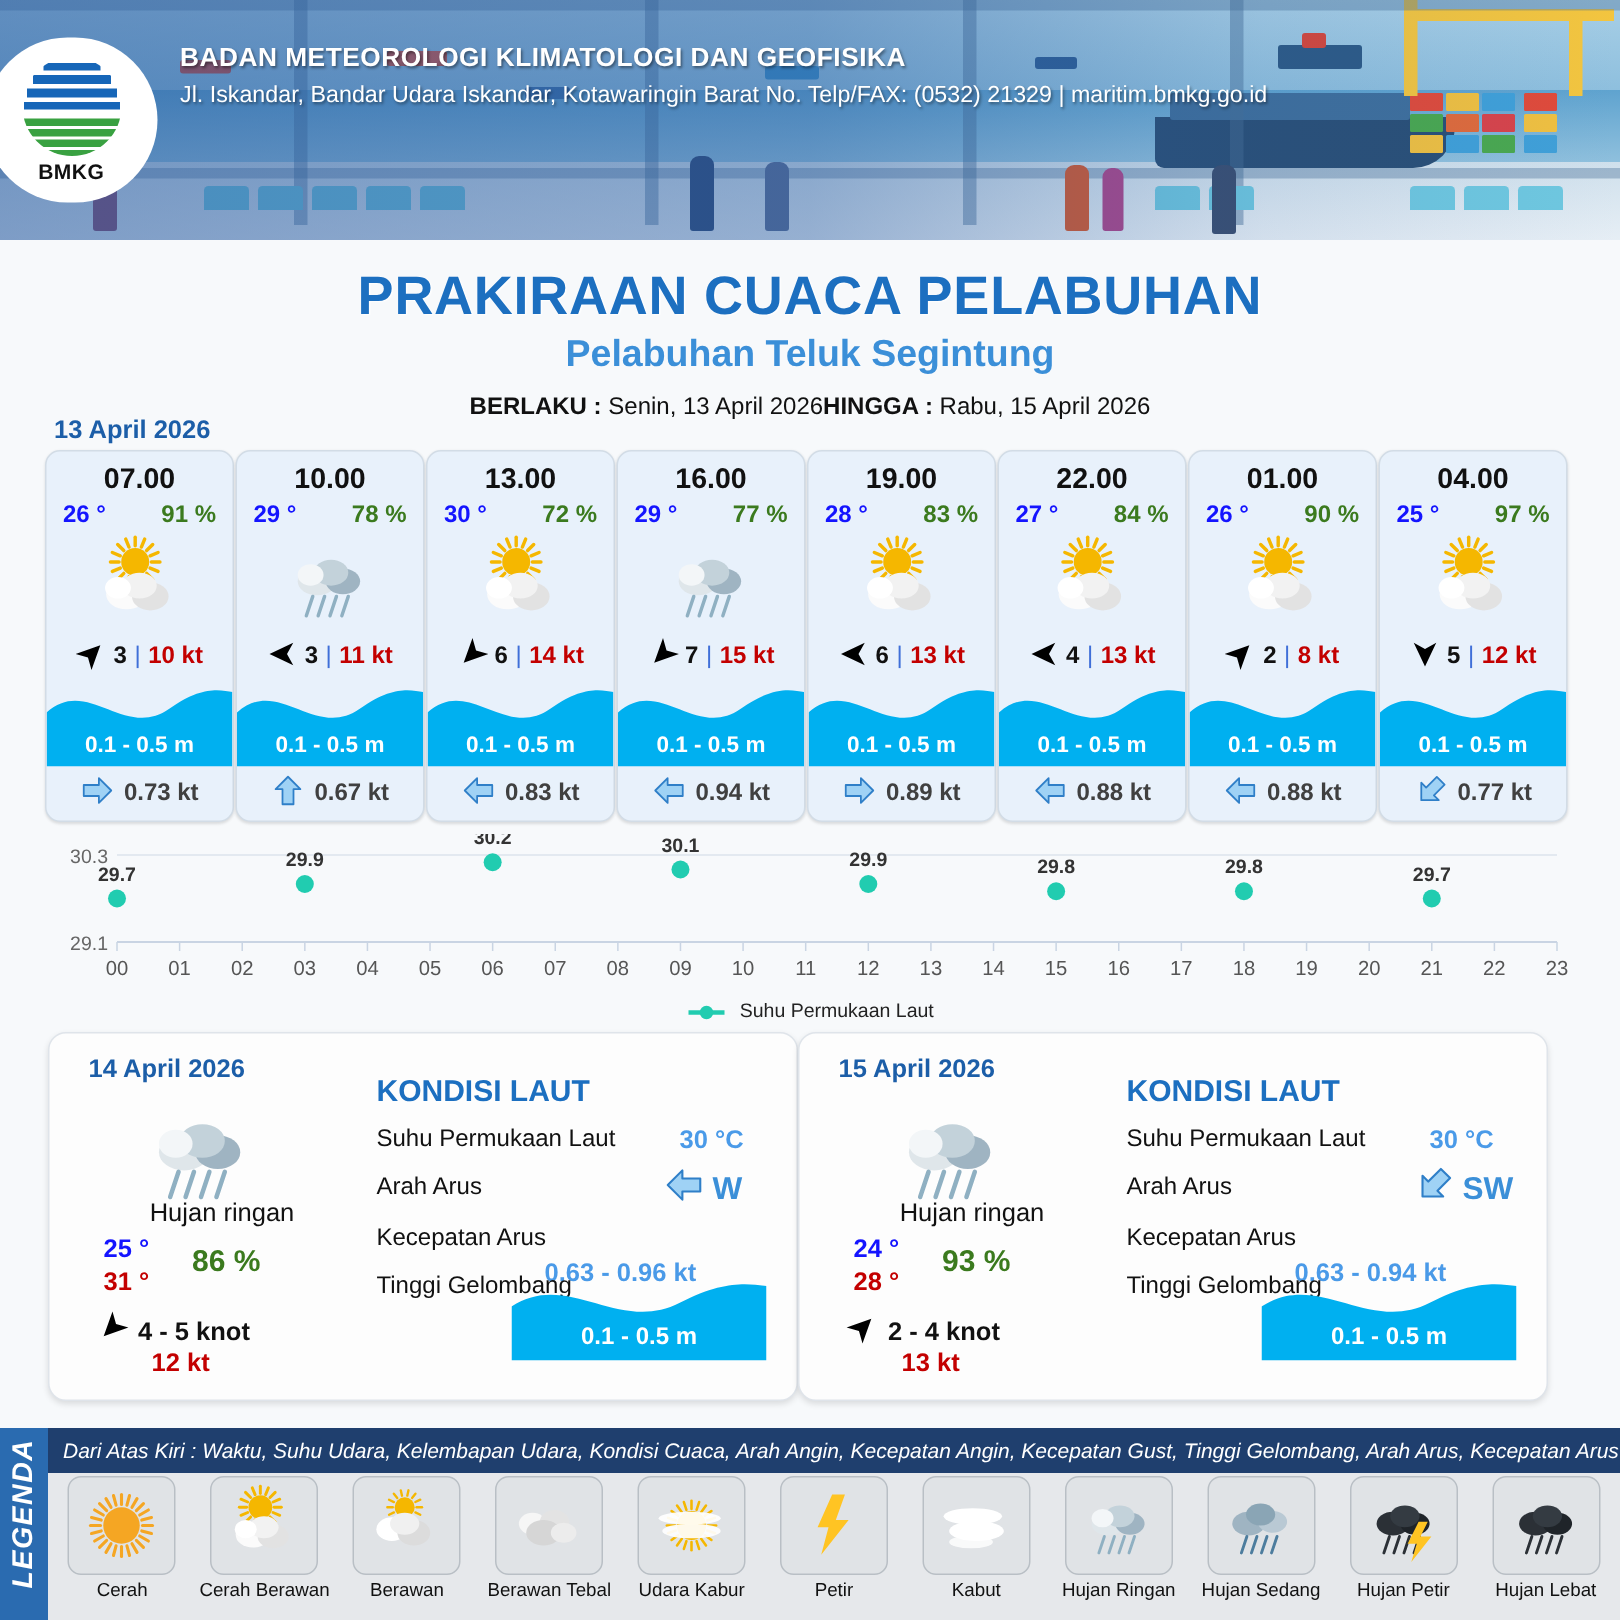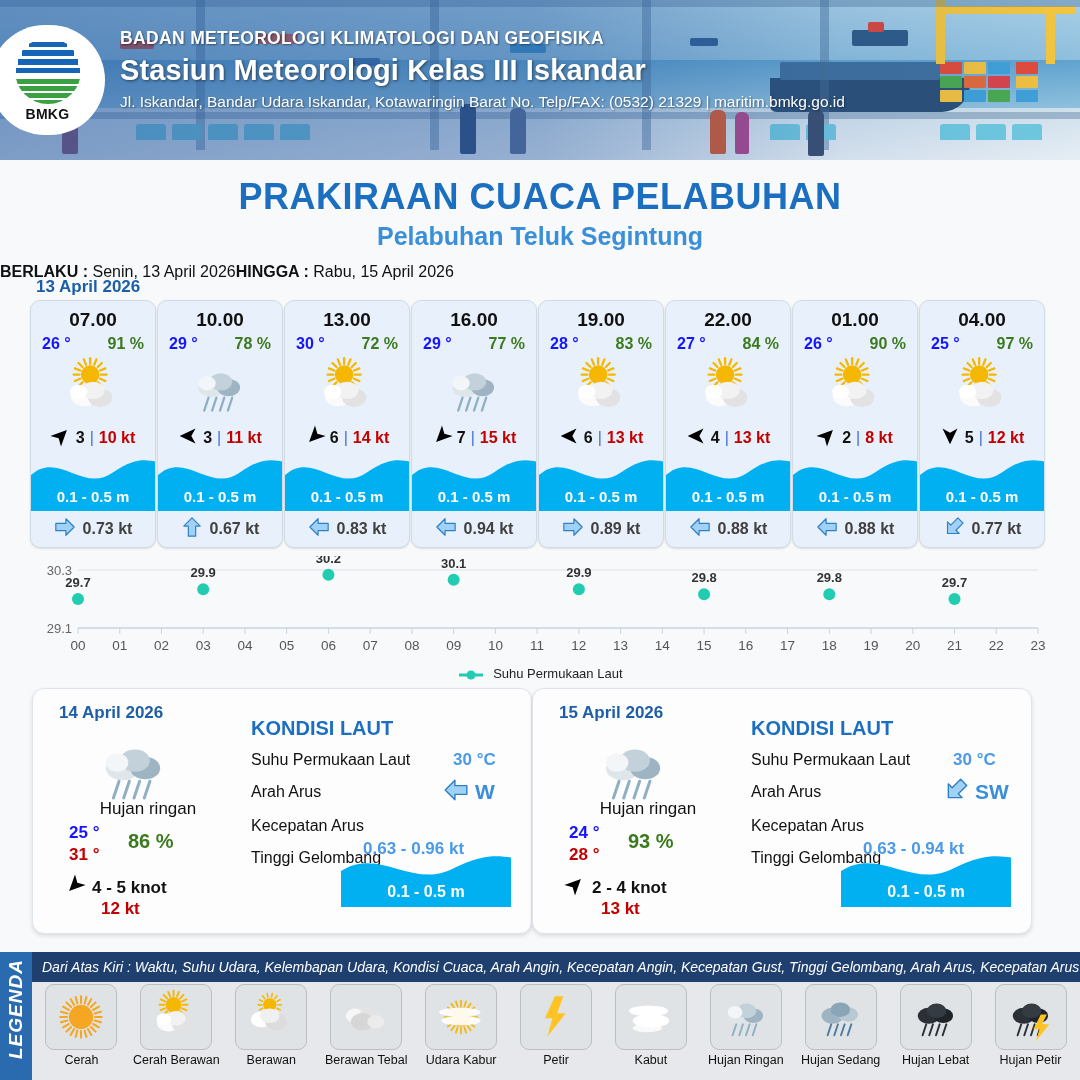--- a/index.html
+++ b/index.html
@@ -46,21 +46,21 @@
   .hdr-l2 { font-size:29px; font-weight:bold; color:#fff; margin-top:5px;
             text-shadow:1px 1px 3px rgba(0,0,0,.5); letter-spacing:.1px; }
   .hdr-l3 { font-size:15.5px; color:#fff; margin-top:6px;
             text-shadow:1px 1px 2px rgba(0,0,0,.45); }
 
   
   .title-main { text-align:center; margin-top:16px; font-size:36px; font-weight:bold;
                 color:#1c6fc0; letter-spacing:.5px; font-stretch:condensed;
                 text-shadow:1px 1px 1px rgba(255,255,255,.9); }
   .title-sub { text-align:center; margin-top:4px; font-size:25px; font-weight:bold; color:#3b8fd8; }
-  .valid-row { display:flex; margin-top:12px; font-size:16px; color:#111; }
+  .valid-row { display:flex; justify-content:center; margin-top:12px; font-size:16px; color:#111; }
   .valid-row b { font-weight:bold; }
 
   
   .date-label { position:absolute; left:36px; top:277px; font-size:17px; font-weight:bold; color:#1c5ea8; }
 
   
   .cards { position:absolute; left:30px; top:300px; width:1020px; display:flex; gap:1px; }
   .card { width:126px; background:#e8f1fb; border:1px solid #d2dce6; border-radius:10px;
           overflow:hidden; box-shadow:0 1px 2px rgba(0,0,0,.12); position:relative; height:248px; }
   .c-time { text-align:center; font-size:19px; font-weight:bold; color:#111; padding-top:8px; }
@@ -198,21 +198,20 @@
         <div class="gl-g" style="top:48px;height:5px;left:2px;width:62px;"></div>
         <div class="gl-g" style="top:55px;height:5px;left:7px;width:52px;"></div>
         <div class="gl-g" style="top:62px;height:4px;left:16px;width:34px;"></div>
       </div>
       <div class="logo-text">BMKG</div>
     </div>
   </div>
 
   <div class="hdr-text">
     <div class="hdr-l1">BADAN METEOROLOGI KLIMATOLOGI DAN GEOFISIKA</div>
-    <div class="hdr-l2">Stasiun Meteorologi Kelas III Iskandar</div>
     <div class="hdr-l3">Jl. Iskandar, Bandar Udara Iskandar, Kotawaringin Barat No. Telp/FAX: (0532) 21329 | maritim.bmkg.go.id</div>
   </div>
 </div>
 
 <div class="title-main">PRAKIRAAN CUACA PELABUHAN</div>
 <div class="title-sub">Pelabuhan Teluk Segintung</div>
 <div class="valid-row">
   <div>
     <b>BERLAKU :</b>
     <span>Senin, 13 April 2026</span>
@@ -1062,37 +1061,37 @@
               <ellipse cx="34" cy="44" rx="18" ry="13" fill="#2b3036"></ellipse>
               <ellipse cx="58" cy="44" rx="16" ry="12" fill="#1f2429"></ellipse>
               <ellipse cx="47" cy="36" rx="16" ry="12" fill="#343b42"></ellipse>
             </g>
             <g stroke="#2b3036" stroke-width="3.2" stroke-linecap="round">
      <line x1="30" y1="58" x2="24" y2="76"></line>
               <line x1="41" y1="58" x2="35" y2="76"></line>
      <line x1="52" y1="58" x2="46" y2="76"></line>
               <line x1="63" y1="58" x2="57" y2="76"></line>
             </g>
+            <polygon points="62,42 50,66 60,66 54,86 76,58 64,58 72,42" fill="#FFC423"></polygon>
           </svg>
         </div>
-    <div class="leg-cap">Hujan Lebat</div>
+    <div class="leg-cap">Hujan Petir</div>
       </div>
       <div class="leg-item">
         <div class="leg-tile">
           <svg width="56" height="56" viewBox="0 0 92 92">
             <g>
               <ellipse cx="34" cy="44" rx="18" ry="13" fill="#2b3036"></ellipse>
               <ellipse cx="58" cy="44" rx="16" ry="12" fill="#1f2429"></ellipse>
               <ellipse cx="47" cy="36" rx="16" ry="12" fill="#343b42"></ellipse>
             </g>
             <g stroke="#2b3036" stroke-width="3.2" stroke-linecap="round">
      <line x1="30" y1="58" x2="24" y2="76"></line>
               <line x1="41" y1="58" x2="35" y2="76"></line>
      <line x1="52" y1="58" x2="46" y2="76"></line>
               <line x1="63" y1="58" x2="57" y2="76"></line>
             </g>
-            <polygon points="62,42 50,66 60,66 54,86 76,58 64,58 72,42" fill="#FFC423"></polygon>
           </svg>
         </div>
-    <div class="leg-cap">Hujan Petir</div>
+    <div class="leg-cap">Hujan Lebat</div>
       </div>
     </div>
 </div>
 
 </body></html>

